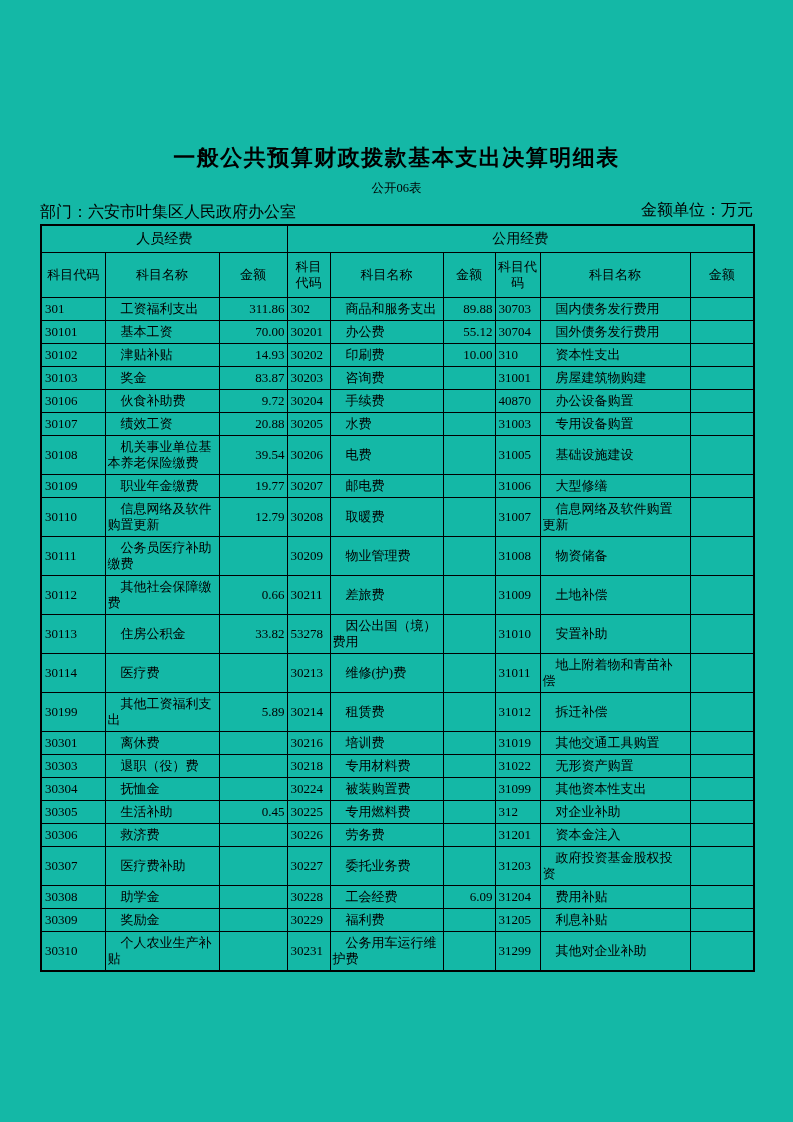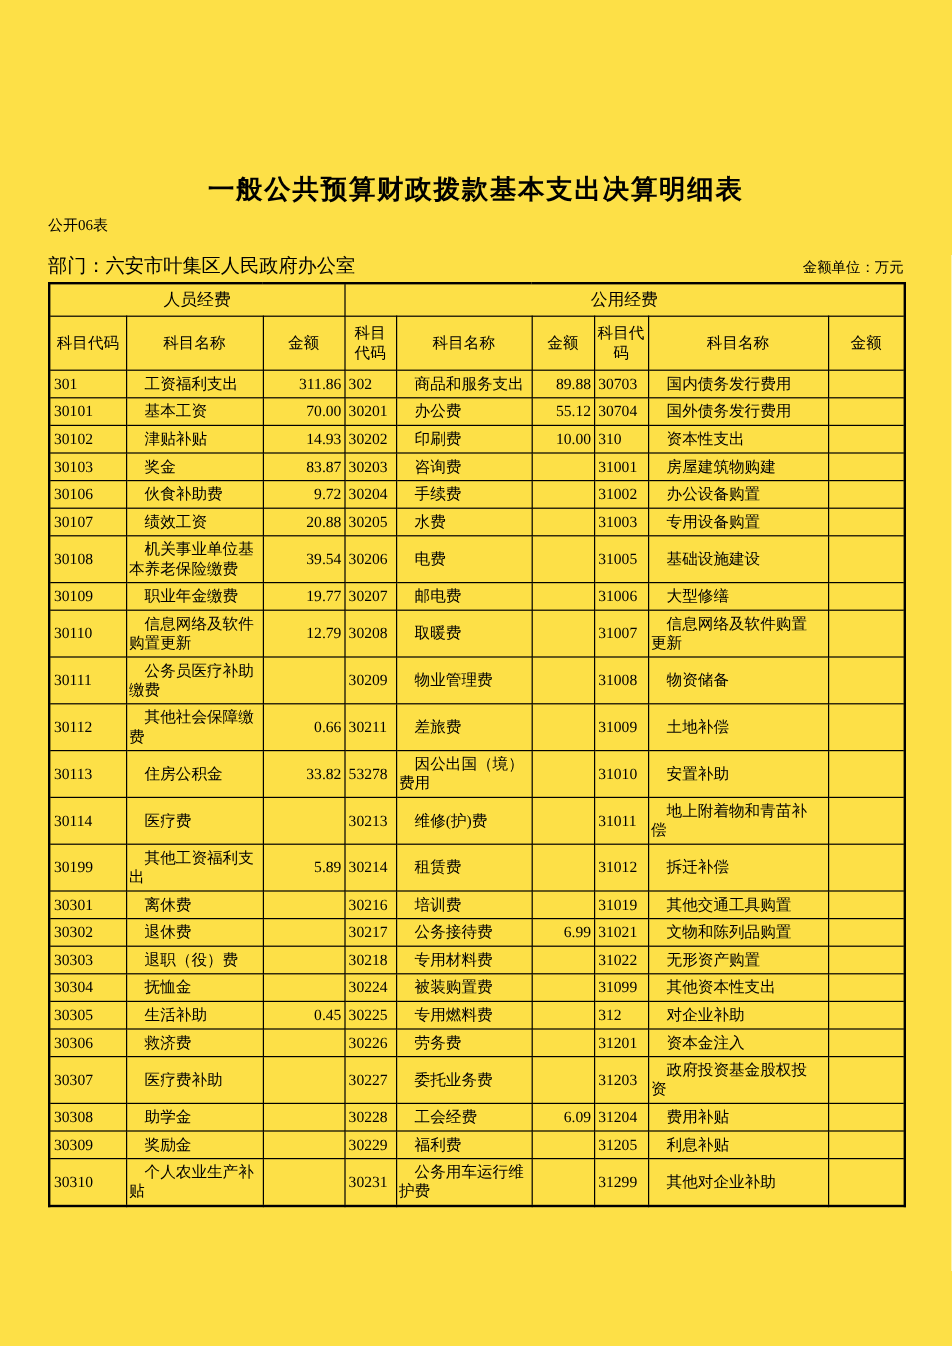--- a/index.html
+++ b/index.html
@@ -1,32 +1,32 @@
 <!DOCTYPE html>
 <html><head>
 <meta charset="utf-8">
 <style>
   html,body{margin:0;padding:0;background:#fff;}
   .page{
-    width:793px;height:1122px;background:#fde047;color:#000;
+    width:793px;height:1122px;background:#14b8a6;color:#000;
     box-sizing:border-box;padding:145px 40px 0 40px;position:relative;
     font-family:"Liberation Serif","DejaVu Serif",serif;
   }
   .doc-title{
     text-align:center;
     font-family:"Liberation Sans","DejaVu Sans",sans-serif;
     font-weight:bold;font-size:22px;letter-spacing:1.5px;line-height:26px;
   }
-  .doc-label{text-align:left;font-size:12.5px;margin-top:10px;line-height:15px;}
+  .doc-label{text-align:center;font-size:12.5px;margin-top:10px;line-height:15px;}
   .meta-row{
-    display:flex;justify-content:space-between;align-items:center;
-    margin-top:17px;margin-bottom:2px;
+    display:flex;justify-content:space-between;align-items:flex-start;
+    margin-top:6px;margin-bottom:2px;
   }
   .dept-label{font-size:16px;line-height:20px;}
-  .unit-label{font-size:12px;line-height:16px;}
+  .unit-label{font-size:16px;line-height:16px;}
   table.budget{
     border-collapse:collapse;table-layout:fixed;width:713px;
     border:2px solid #000;
   }
   table.budget th, table.budget td{
     border:1px solid #000;vertical-align:middle;overflow:hidden;
     font-weight:normal;
   }
   tr.group-row th{height:24px;font-size:14px;text-align:center;padding:1px 14px;}
   th.col-h{height:42px;font-size:13px;text-align:center;padding:1px 2px;line-height:16px;}
@@ -120,21 +120,21 @@
           <td class="name">房屋建筑物购建</td>
           <td class="amount"></td>
         </tr>
         <tr>
           <td class="code">30106</td>
           <td class="name">伙食补助费</td>
           <td class="amount">9.72</td>
           <td class="code">30204</td>
           <td class="name">手续费</td>
           <td class="amount"></td>
-          <td class="code">31002</td>
+          <td class="code">40870</td>
           <td class="name">办公设备购置</td>
           <td class="amount"></td>
         </tr>
         <tr>
           <td class="code">30107</td>
           <td class="name">绩效工资</td>
           <td class="amount">20.88</td>
           <td class="code">30205</td>
           <td class="name">水费</td>
           <td class="amount"></td>
@@ -235,31 +235,20 @@
           <td class="name">离休费</td>
           <td class="amount"></td>
           <td class="code">30216</td>
           <td class="name">培训费</td>
           <td class="amount"></td>
           <td class="code">31019</td>
           <td class="name">其他交通工具购置</td>
           <td class="amount"></td>
         </tr>
         <tr>
-          <td class="code">30302</td>
-          <td class="name">退休费</td>
-          <td class="amount"></td>
-          <td class="code">30217</td>
-          <td class="name">公务接待费</td>
-          <td class="amount">6.99</td>
-          <td class="code">31021</td>
-          <td class="name">文物和陈列品购置</td>
-          <td class="amount"></td>
-        </tr>
-        <tr>
           <td class="code">30303</td>
           <td class="name">退职（役）费</td>
           <td class="amount"></td>
           <td class="code">30218</td>
           <td class="name">专用材料费</td>
           <td class="amount"></td>
           <td class="code">31022</td>
           <td class="name">无形资产购置</td>
           <td class="amount"></td>
         </tr>

